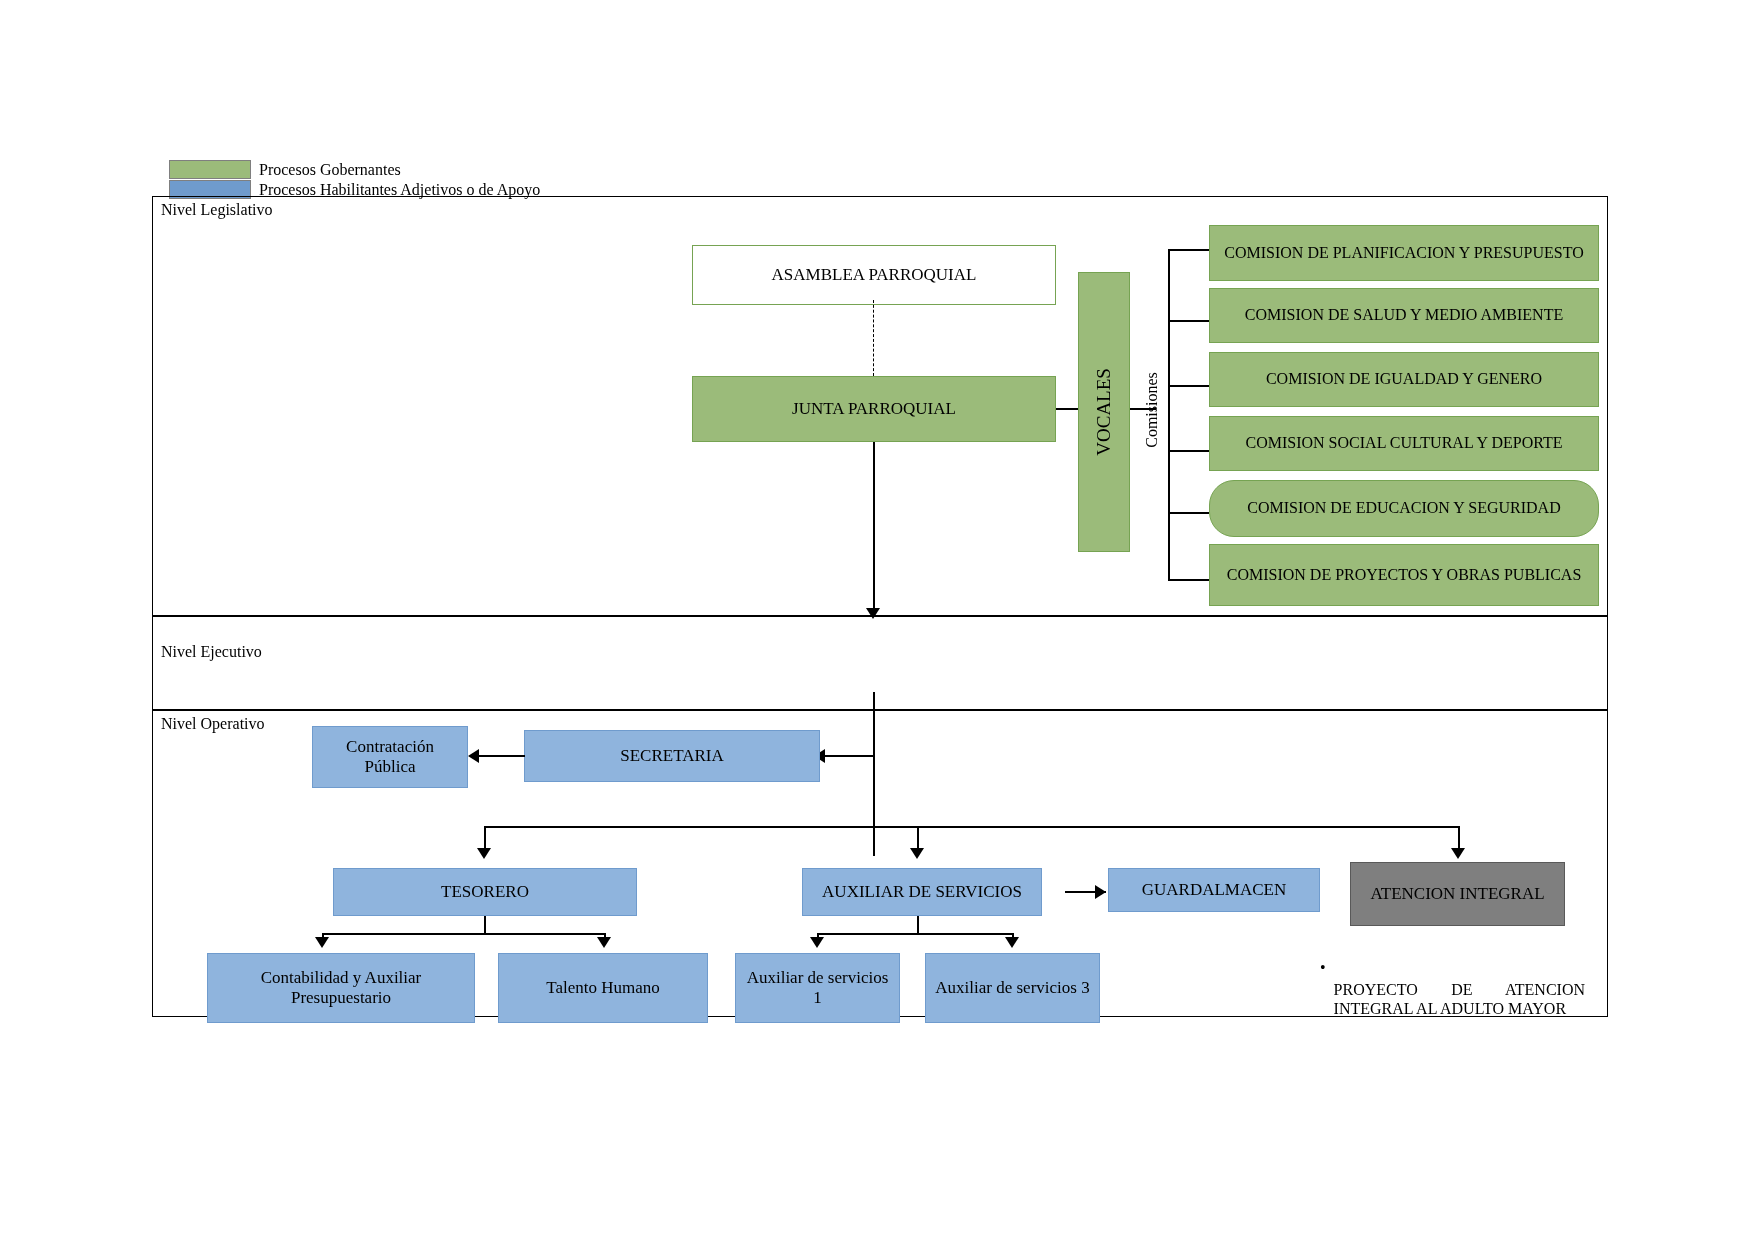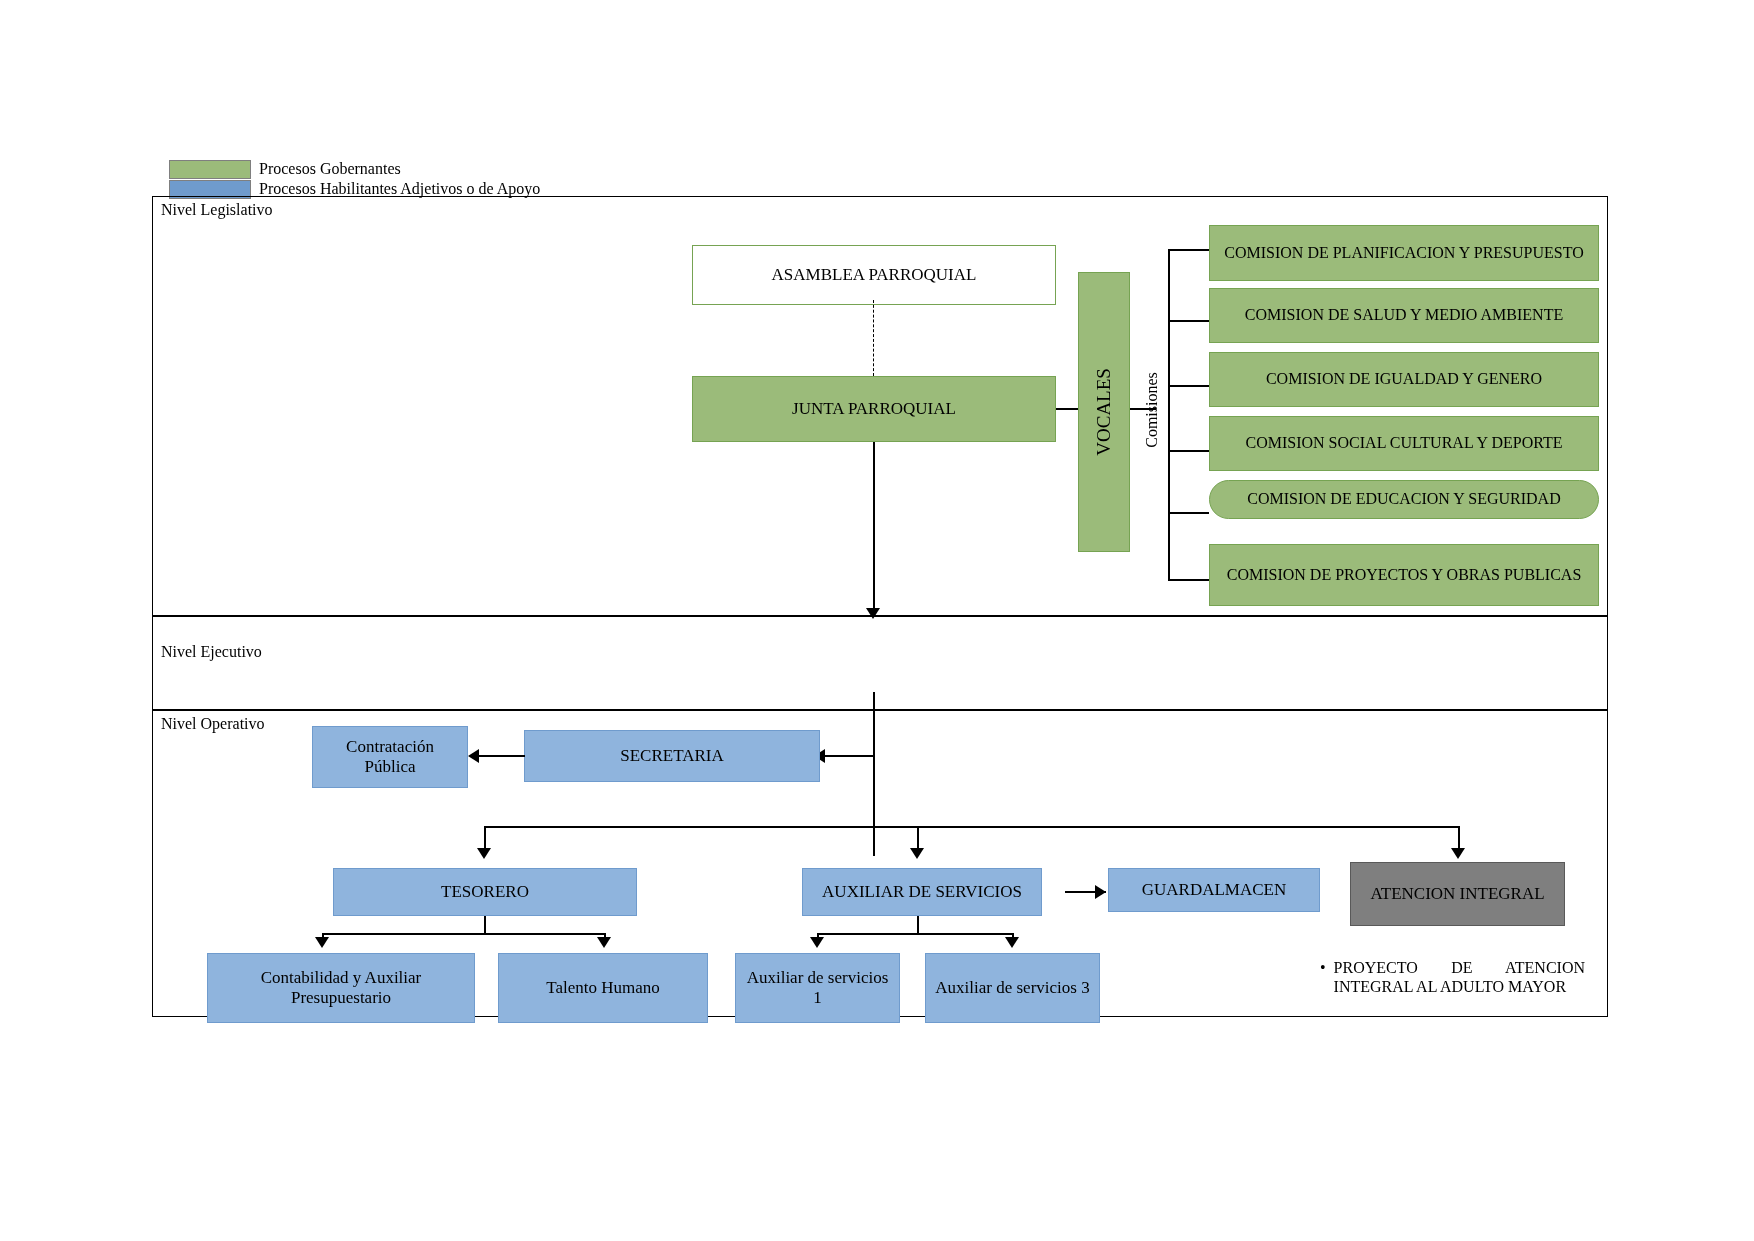--- a/index.html
+++ b/index.html
@@ -1,19 +1,19 @@
 <!DOCTYPE html>
 <html><head>
 <meta charset="utf-8">
 <style>
   html,body{margin:0;padding:0;background:#ffffff;}
   body{width:1754px;height:1241px;position:relative;font-family:"Liberation Serif",serif;color:#000;}
   #canvas{position:absolute;left:0;top:0;width:1754px;height:1241px;}
 
-  .legend-row{position:absolute;display:flex;align-items:flex-start;padding-left:13px;}
+  .legend-row{position:absolute;display:flex;align-items:center;padding-left:13px;}
   .legend-sw{width:80px;height:17px;border:1px solid #7f7f7f;}
   .legend-lbl{font-size:16px;margin-left:8px;white-space:nowrap;}
 
   .lvl-box{position:absolute;border:1px solid #000;box-sizing:border-box;}
   .lvl-title{position:absolute;font-size:16px;}
 
   .node{position:absolute;box-sizing:border-box;display:flex;align-items:center;justify-content:center;text-align:center;
         font-size:17px;line-height:1.15;padding:18px 6px;}
   .green{background:#9bbb7a;border:1px solid #76a352;}
   .white{background:#ffffff;border:1px solid #76a352;}
@@ -30,21 +30,21 @@
   .ln-h{height:1.5px;}
   .ln-v{width:1.5px;}
   .dash{position:absolute;border-left:1.5px dashed #000;}
 
   .arrow-d{position:absolute;width:0;height:0;border-left:7px solid transparent;border-right:7px solid transparent;border-top:11px solid #000;}
   .arrow-l{position:absolute;width:0;height:0;border-top:7px solid transparent;border-bottom:7px solid transparent;border-right:11px solid #000;}
   .arrow-r{position:absolute;width:0;height:0;border-top:7px solid transparent;border-bottom:7px solid transparent;border-left:11px solid #000;}
 
   .bullet-item{position:absolute;display:flex;font-size:16px;width:265px;}
   .bullet-dot{margin-right:8px;line-height:1.2;}
-  .bullet-txt{text-align:justify;line-height:1.2;}
+  .bullet-txt{text-align:justify;line-height:1.2;margin-top:22px;}
 </style>
 </head>
 <body>
 
 <div id="canvas">
 
   <div class="legend-row" style="left:156px;top:160px;">
     <div class="legend-sw" style="background:#9bbb7a;"></div>
     <div class="legend-lbl">Procesos Gobernantes</div>
   </div>
@@ -97,21 +97,21 @@
   </div>
   <div class="node green caps" style="left:1209px;top:288px;width:390px;height:55px;">
     <span>COMISION DE SALUD Y MEDIO AMBIENTE</span>
   </div>
   <div class="node green caps" style="left:1209px;top:352px;width:390px;height:55px;">
     <span>COMISION DE IGUALDAD Y GENERO</span>
   </div>
   <div class="node green caps" style="left:1209px;top:416px;width:390px;height:55px;">
     <span>COMISION SOCIAL CULTURAL Y DEPORTE</span>
   </div>
-  <div class="node green caps" style="left:1209px;top:480px;width:390px;height:39px;border-radius:25px;">
+  <div class="node green caps" style="left:1209px;top:480px;width:390px;height:57px;border-radius:25px;">
     <span>COMISION DE EDUCACION Y SEGURIDAD</span>
   </div>
   <div class="node green caps" style="left:1209px;top:544px;width:390px;height:62px;">
     <span>COMISION DE PROYECTOS Y OBRAS PUBLICAS</span>
   </div>
 
   <div class="ln ln-v" style="left:873px;top:442px;height:174px;"></div>
   <div class="arrow-d" style="left:866px;top:608px;"></div>
 
 

